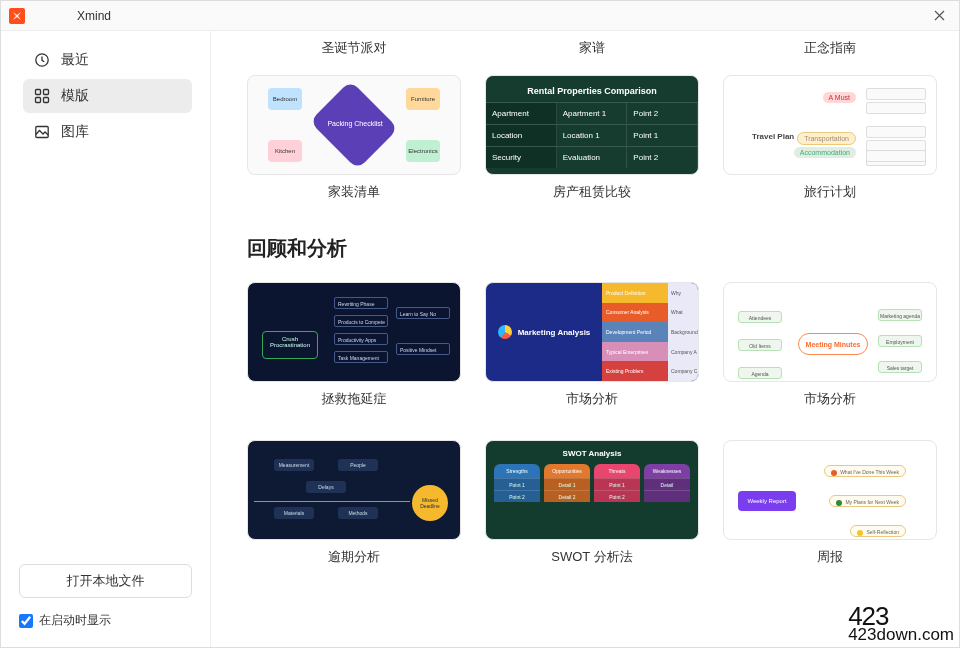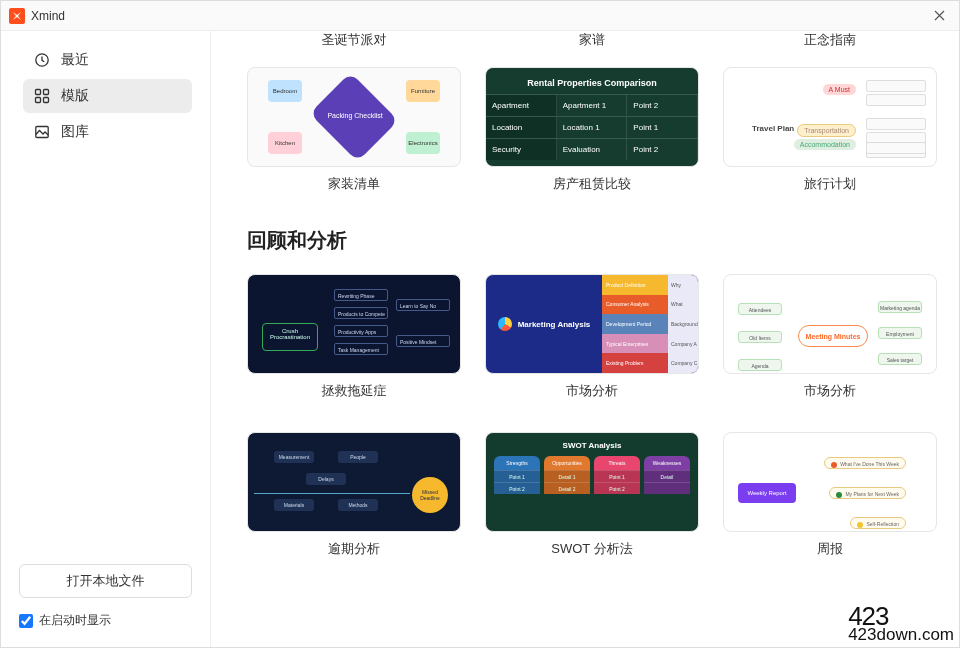--- a/index.html
+++ b/index.html
@@ -1,20 +1,20 @@
 <!DOCTYPE html>
 <html><head>
   <meta charset="utf-8">
   <style>
     * { margin: 0; padding: 0; box-sizing: border-box; }
     body { font-family: "Microsoft YaHei", -apple-system, "Segoe UI", sans-serif; font-size: 13px; color: #333; background: #fff; width: 960px; height: 648px; overflow: hidden; position: relative; }
     
     .window { width: 100%; height: 100%; display: flex; flex-direction: column; border: 1px solid #ddd; }
     
-    .titlebar { height: 30px; display: flex; align-items: center; padding: 0 8px; border-bottom: 1px solid #eee; background: #fafafa; }
+    .titlebar { height: 30px; display: flex; align-items: center; padding: 0 8px; border-bottom: 1px solid #eee; background: #fafafa; gap: 46px; }
     .titlebar .logo { width: 16px; height: 16px; background: #ff4d1c; border-radius: 2px; margin-right: 6px; display: inline-flex; align-items: center; justify-content: center; }
     .titlebar .logo svg { width: 10px; height: 10px; }
     .titlebar .title { font-size: 12px; color: #333; }
     .titlebar .close { margin-left: auto; width: 24px; height: 24px; display: flex; align-items: center; justify-content: center; cursor: pointer; color: #666; }
     
     .body { flex: 1; display: flex; overflow: hidden; }
     
     .sidebar { width: 210px; background: #fff; border-right: 1px solid #eee; display: flex; flex-direction: column; padding: 12px 0; }
     .nav { padding: 0 18px 0 22px; }
     .nav-item { display: flex; align-items: center; height: 34px; padding: 0 10px; border-radius: 6px; cursor: pointer; color: #333; margin-bottom: 2px; }
@@ -162,21 +162,21 @@
         <button class="open-local">打开本地文件</button>
         <label class="checkbox-row">
           <input type="checkbox" checked="" style="">
           <span>在启动时显示</span>
         </label>
       </div>
     </aside>
 
     <main class="main">
 
-      <div class="row-labels" style="margin-top:0">
+      <div class="row-labels" style="margin-top:8px">
         <div class="lbl">圣诞节派对</div>
         <div class="lbl">家谱</div>
         <div class="lbl">正念指南</div>
       </div>
 
       <div class="cards">
         <div class="card">
           <div class="thumb t-packing">
             <div class="center"></div>
             <div class="b b1">Bedroom</div>

